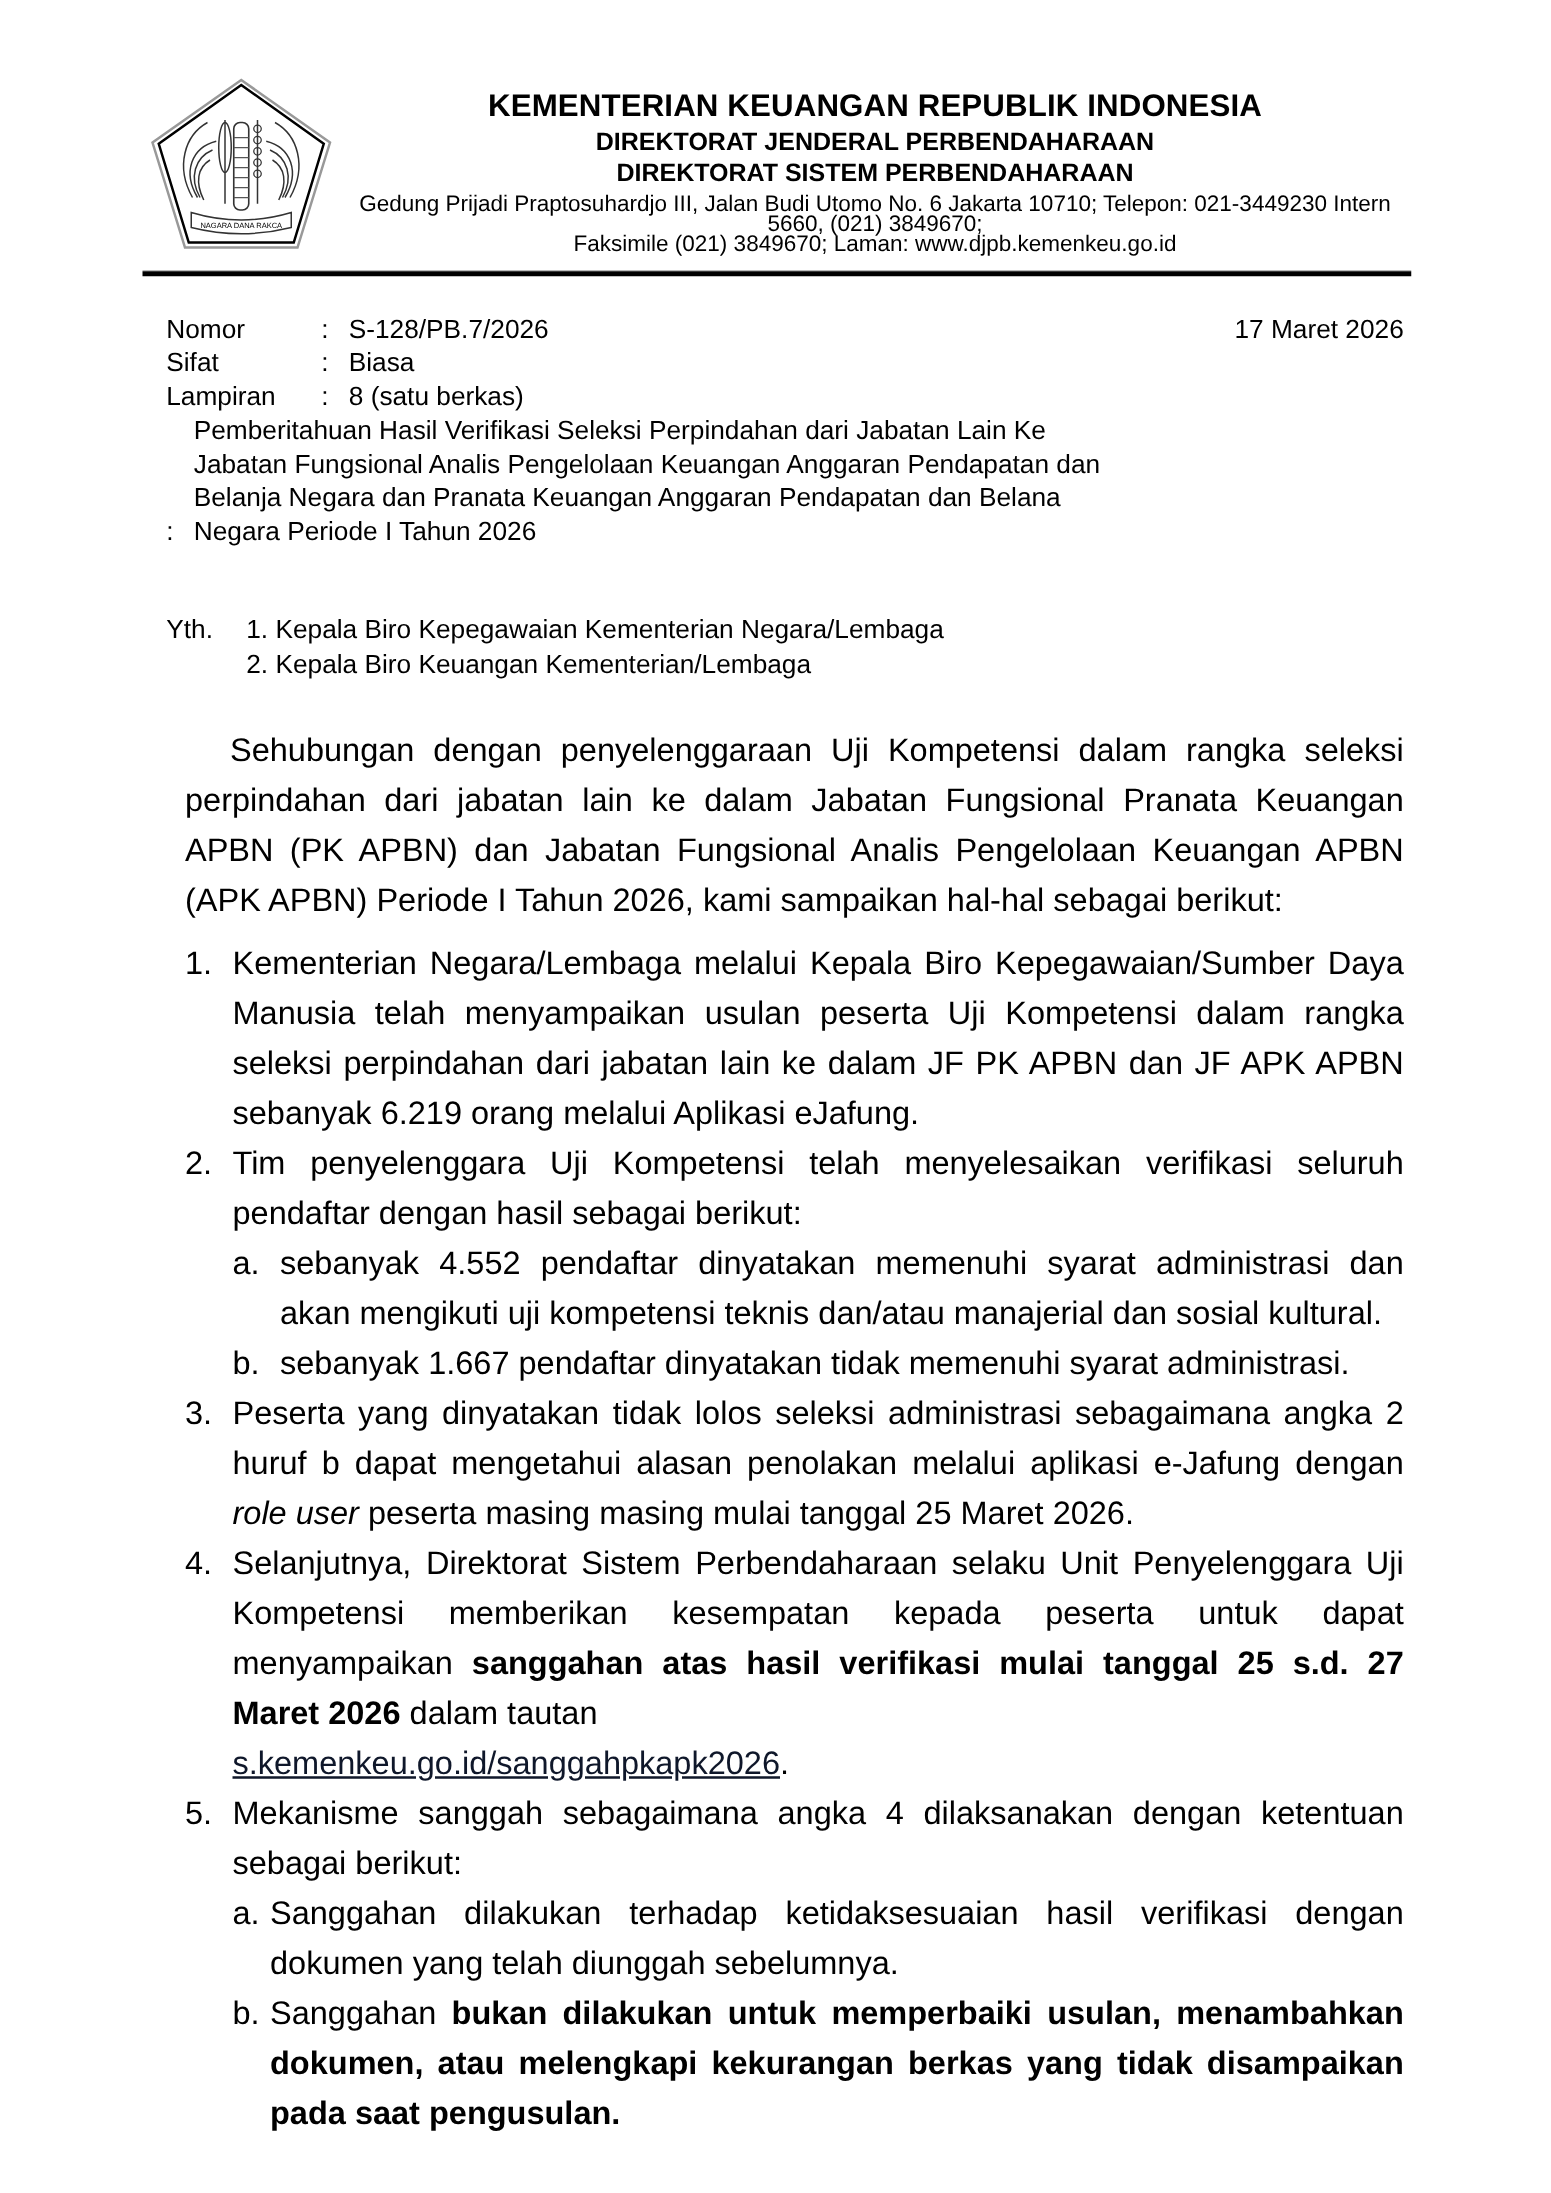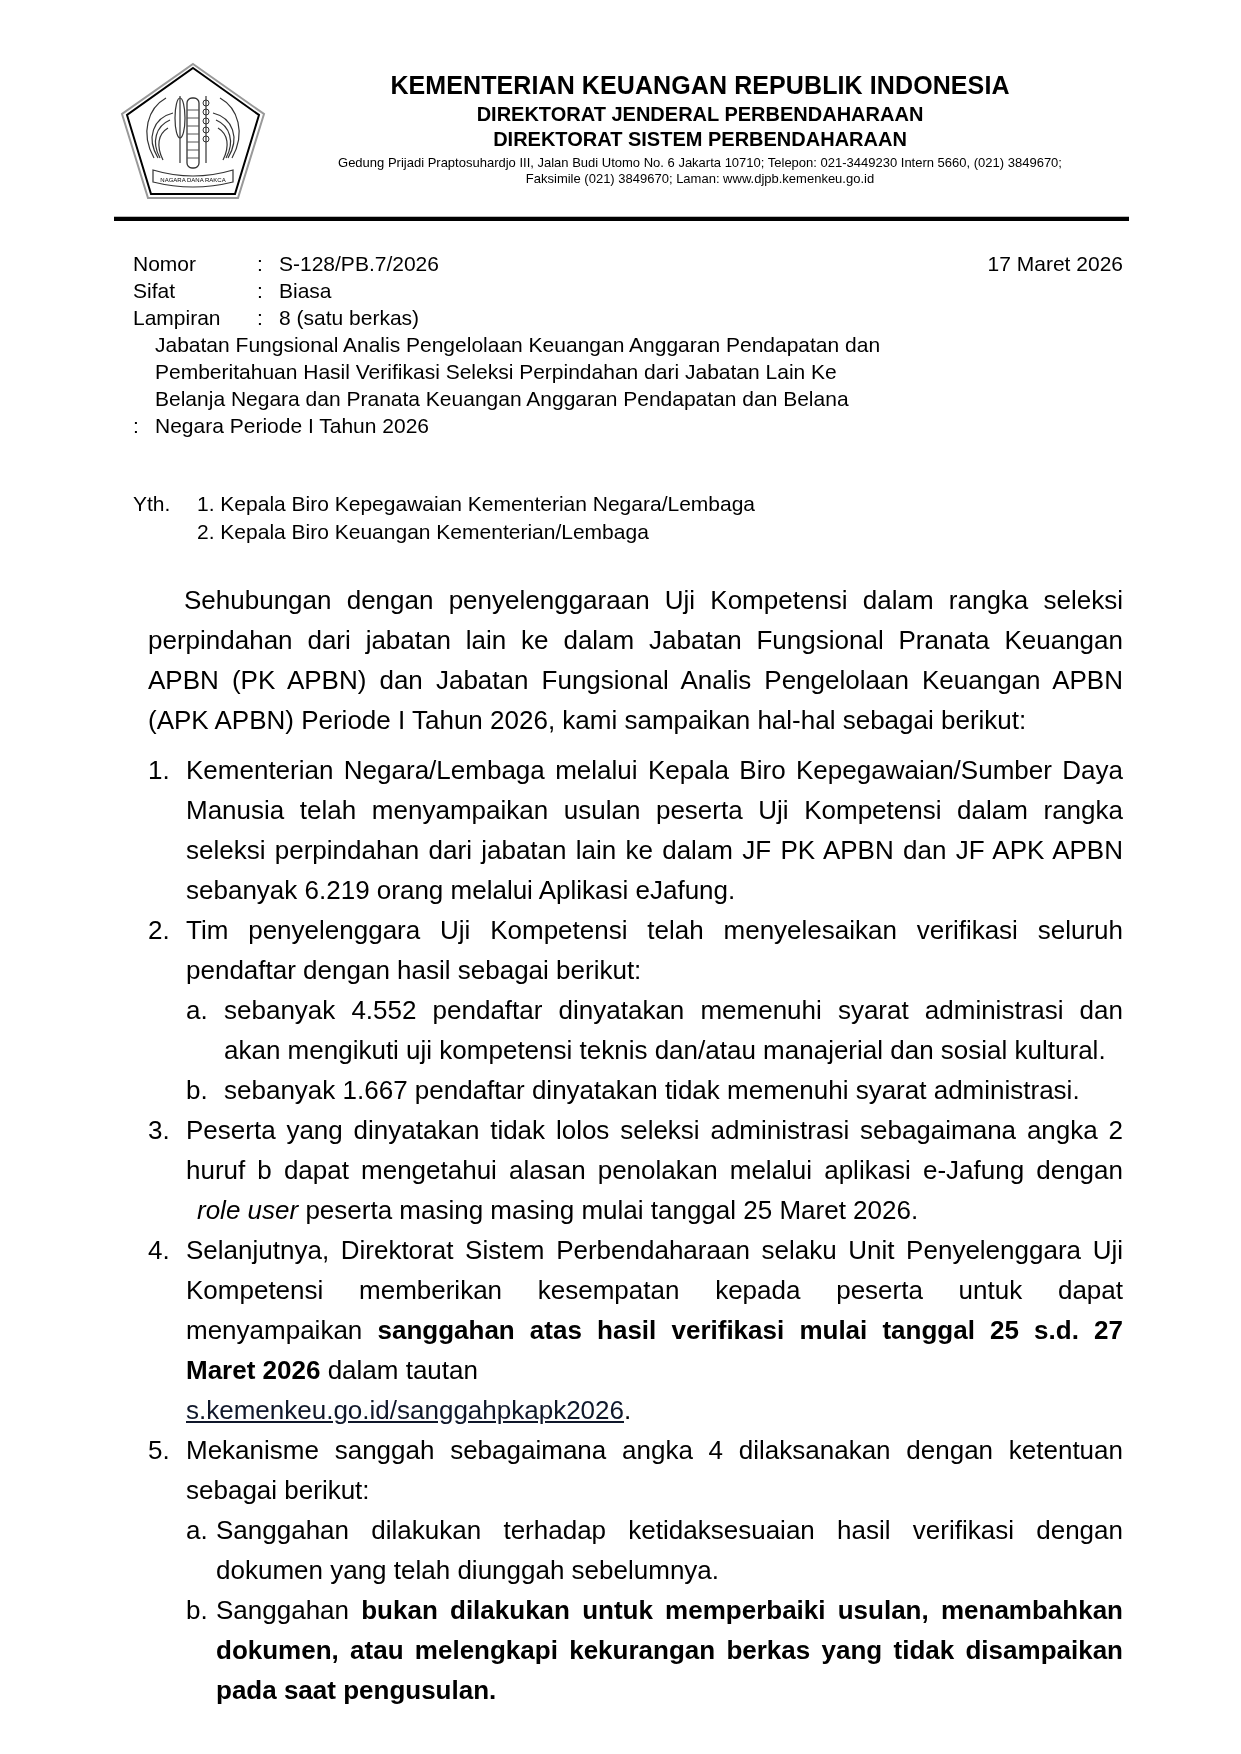--- a/index.html
+++ b/index.html
@@ -6,21 +6,21 @@
   body { width: 1241px; height: 1754px; position: relative; overflow: hidden;
          font-family: "Liberation Sans", sans-serif; color: #000; }
   .page { position: absolute; left: 0; top: 0; width: 1241px; height: 1654px; }
 
   
   .logo { position: absolute; left: 118px; top: 58px; width: 150px; height: 148px; }
   .kop { position: absolute; left: 270px; top: 70px; width: 860px; text-align: center; }
   .kop .l1 { font-size: 25px; font-weight: bold; letter-spacing: 0.1px; line-height: 30px; }
   .kop .l2 { font-size: 20px; font-weight: bold; line-height: 25px; margin-top: 2px; }
   .kop .l3 { font-size: 20px; font-weight: bold; line-height: 25px; }
-  .kop .addr { font-size: 13px; line-height: 16px; margin-top: 3px; }
+  .kop .addr { font-size: 18px; line-height: 16px; margin-top: 3px; }
   .rule-thin { position: absolute; left: 114px; top: 216px; width: 1015px; height: 1px; background: #bbb; }
   .rule-thick { position: absolute; left: 114px; top: 217px; width: 1015px; height: 4px; background: #000; }
 
   
   .meta { position: absolute; left: 133px; top: 250px; width: 990px; font-size: 21px; line-height: 27px; }
   .meta-row { display: flex; align-items: flex-end; }
   .meta-label { width: 124px; flex: none; }
   .meta-colon { width: 22px; flex: none; }
   .meta-value { flex: 1; }
   .meta-date { position: absolute; right: 0; top: 0; }
@@ -35,21 +35,21 @@
   .para { text-indent: 36px; margin: 0 0 10px 0; }
   .ol { margin: 0; padding: 0; }
   .li { display: flex; margin-bottom: 0; }
   .li-num { width: 44px; flex: none; text-align: left; padding-left: 6px; box-sizing: border-box; }
   .li-text { flex: 1; text-align: justify; }
   .sub { display: flex; }
   .sub-num { width: 38px; flex: none; }
   .sub-num.narrow { width: 30px; }
   .sub-text { flex: 1; text-align: justify; }
   b { font-weight: bold; }
-  i { font-style: italic; margin-left: 11px; }
+  i { font-style: italic; }
   a.link { color: #0f172a; text-decoration: underline; }
 </style>
 </head>
 <body>
 
 <div class="page">
 
   <div class="logo">
     <svg width="150" height="148" viewBox="0 0 150 148">
       <polygon points="75,6 146,56 120,140 30,140 4,56" fill="none" stroke="#999" stroke-width="2"></polygon>
@@ -112,22 +112,22 @@
       <span class="meta-value">Biasa</span>
     </div>
     <div class="meta-row">
       <span class="meta-label">Lampiran</span>
       <span class="meta-colon">:</span>
       <span class="meta-value">8 (satu berkas)</span>
     </div>
     <div class="meta-row">
       <span class="meta-colon">:</span>
       <span class="meta-value">
+        <div>Pemberitahuan Hasil Verifikasi Seleksi Perpindahan dari Jabatan Lain Ke</div>
         <div>Jabatan Fungsional Analis Pengelolaan Keuangan Anggaran Pendapatan dan</div>
-        <div>Pemberitahuan Hasil Verifikasi Seleksi Perpindahan dari Jabatan Lain Ke</div>
         <div>Belanja Negara dan Pranata Keuangan Anggaran Pendapatan dan Belana</div>
         <div>Negara Periode I Tahun 2026</div>
       </span>
     </div>
   </div>
 
   <div class="yth">
     <span class="yth-label">Yth.</span>
     <div class="yth-list">
       <div>1. Kepala Biro Kepegawaian Kementerian Negara/Lembaga</div>

